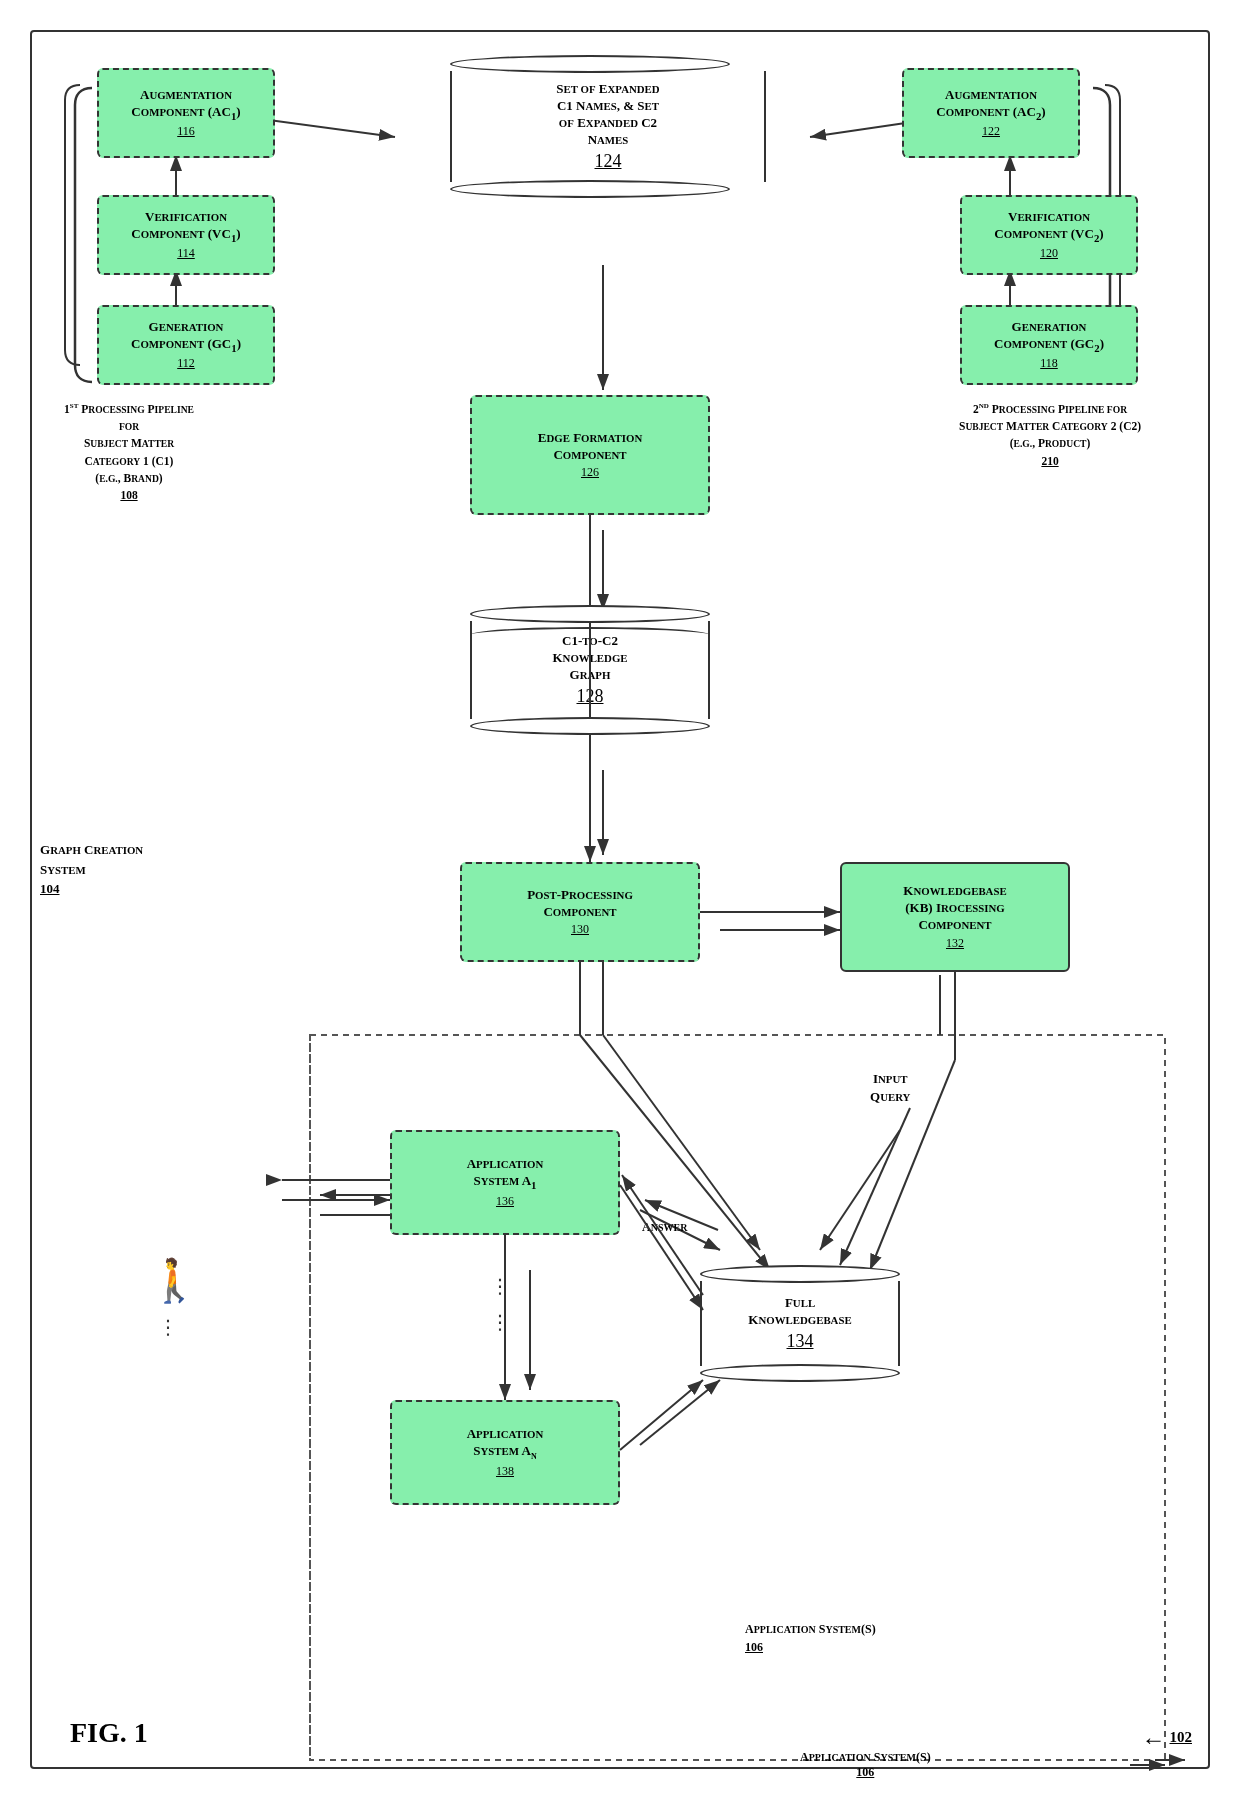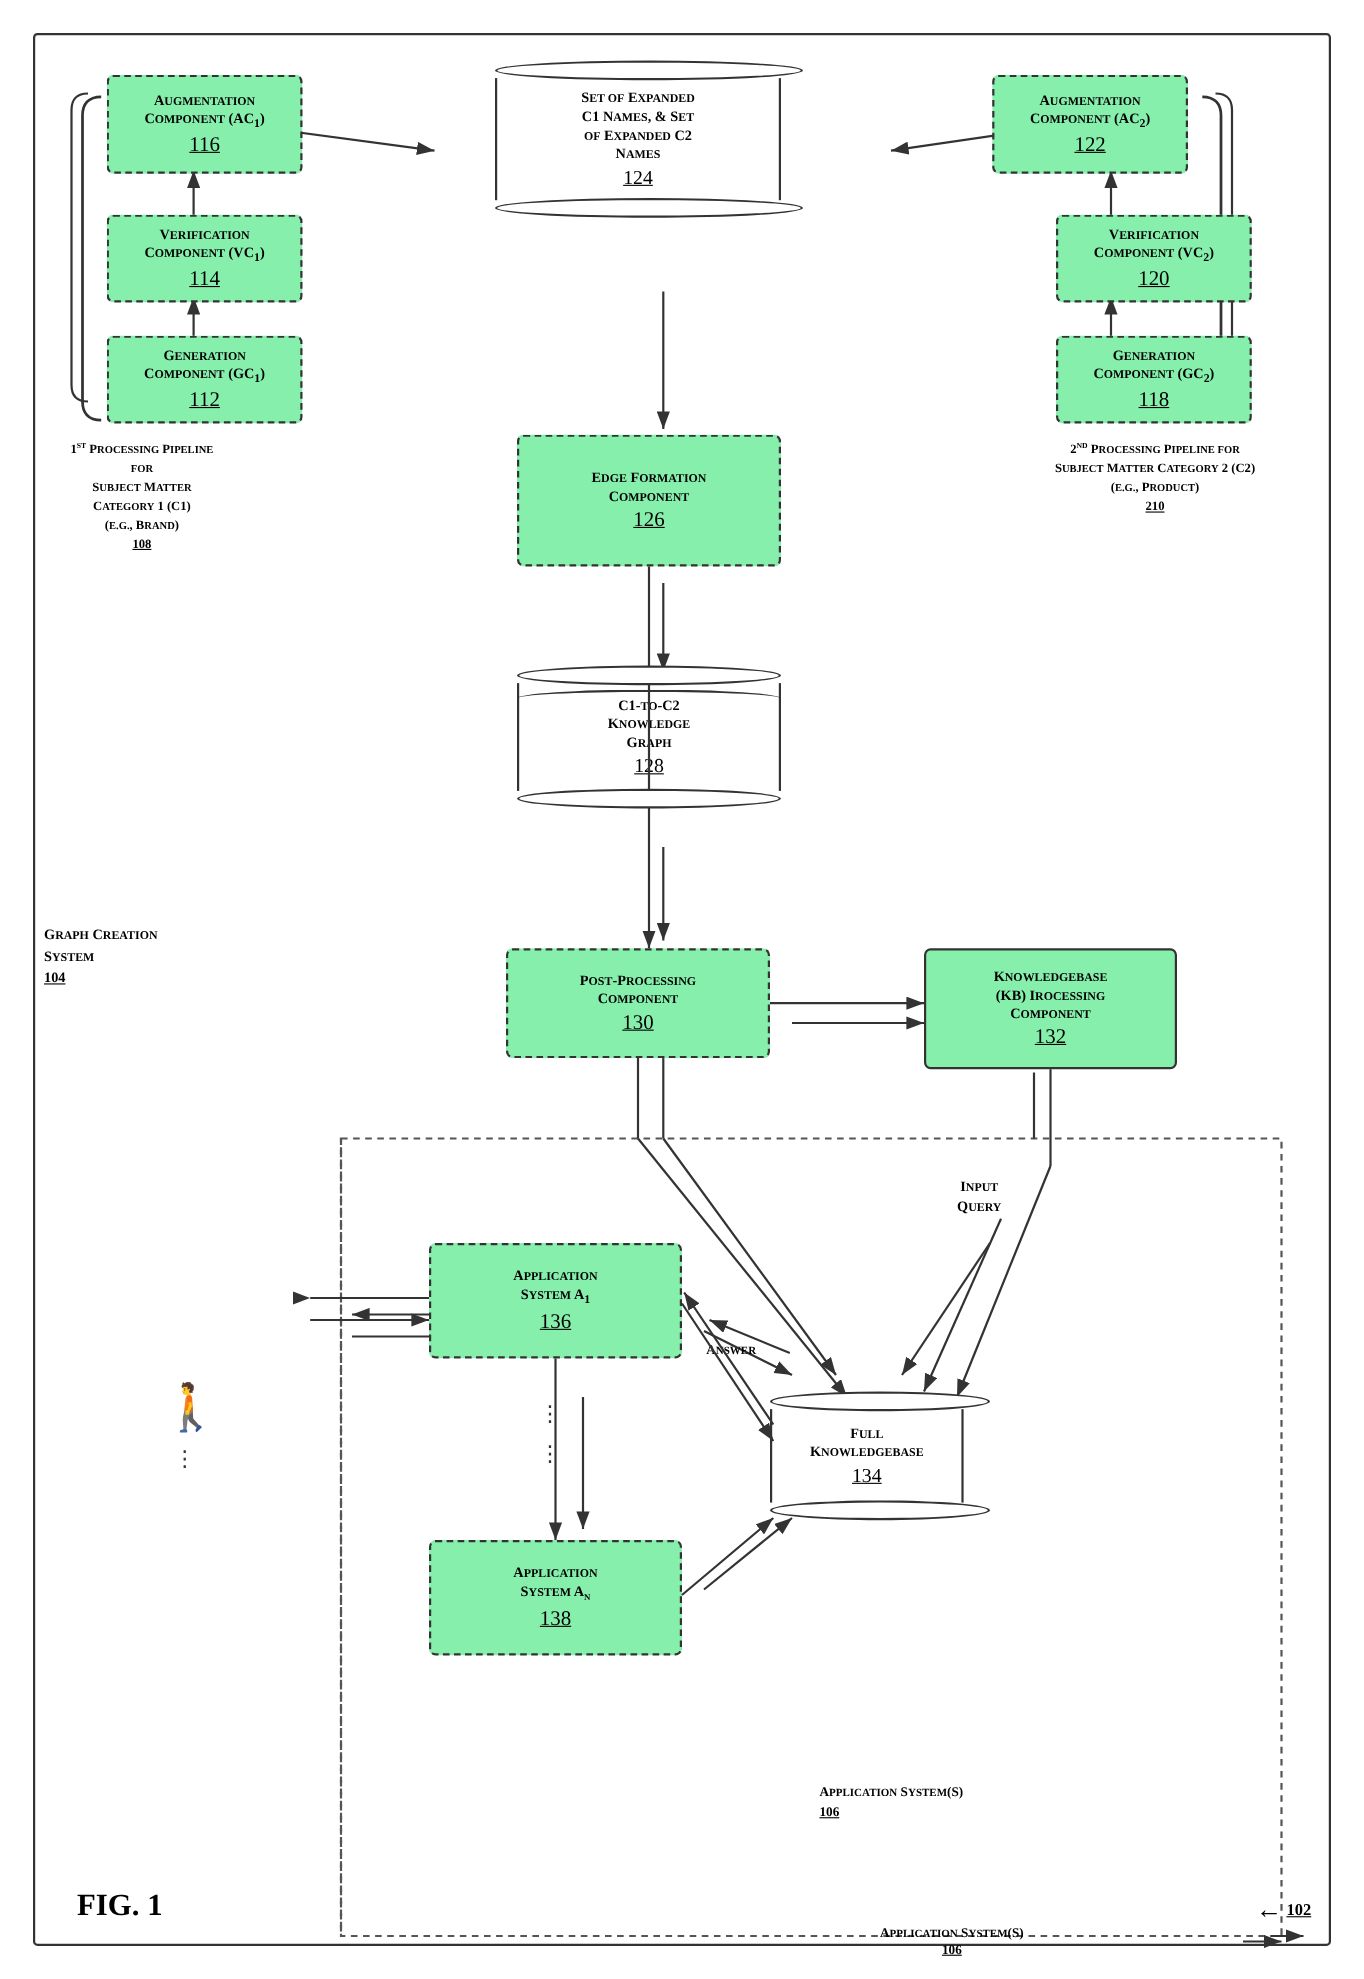--- a/index.html
+++ b/index.html
@@ -46,21 +46,21 @@
 
     .comp-box-label {
       font-size: 13px;
       font-variant: small-caps;
       font-weight: bold;
       line-height: 1.3;
       text-align: center;
     }
 
     .comp-box-num {
-      font-size: 19px;
+      font-size: 12px;
       text-decoration: underline;
       margin-top: 2px;
     }
 
     .cylinder-top {
       width: 100%;
       height: 18px;
       border: 2px solid #333;
       border-radius: 50%;
       background: #fff;
@@ -240,21 +240,21 @@
 
   <div class="comp-box" style="left:960px; top:305px; width:178px; height:80px; border-radius:6px; border-style:dashed;">
     <div class="comp-box-label">
       G<small>ENERATION</small><br>C<small>OMPONENT</small> (GC<sub>2</sub>)
     </div>
     <div class="comp-box-num">118</div>
   </div>
 
   <div style="position:absolute; left:450px; top:55px; width:280px;">
     <div class="cylinder-top" style="width:280px;"></div>
-    <div class="cylinder-mid" style="width:260px; padding:10px 14px;">
+    <div class="cylinder-mid" style="width:316px; padding:10px 14px;">
       <div class="cyl-label">
         S<small>ET OF</small> E<small>XPANDED</small><br>
         C1 N<small>AMES</small>, &amp; S<small>ET</small><br>
         <small>OF</small> E<small>XPANDED</small> C2<br>
         N<small>AMES</small>
       </div>
       <div class="cyl-num">124</div>
     </div>
     <div class="cylinder-bottom" style="width:280px;"></div>
   </div>
@@ -341,21 +341,21 @@
   <div style="position:absolute; left:870px; top:1070px; font-size:13px; font-variant:small-caps; font-weight:bold; text-align:center; line-height:1.4;">
     I<small>NPUT</small><br>Q<small>UERY</small>
   </div>
 
   <div style="position:absolute; left:642px; top:1220px; font-size:12px; font-variant:small-caps; font-weight:bold;">
     A<small>NSWER</small>
   </div>
 
   <div style="position:absolute; left:700px; top:1265px; width:200px;">
     <div class="cylinder-top" style="width:200px;"></div>
-    <div class="cylinder-mid" style="width:176px; padding:14px 10px;">
+    <div class="cylinder-mid" style="width:200px; padding:14px 10px;">
       <div class="cyl-label">
         F<small>ULL</small><br>K<small>NOWLEDGEBASE</small>
       </div>
       <div class="cyl-num">134</div>
     </div>
     <div class="cylinder-bottom" style="width:200px;"></div>
   </div>
 
   <div style="position:absolute; left:745px; top:1620px; font-size:12px; font-variant:small-caps; font-weight:bold; text-align:left; line-height:1.5;">
     A<small>PPLICATION</small> S<small>YSTEM</small>(S)<br>

